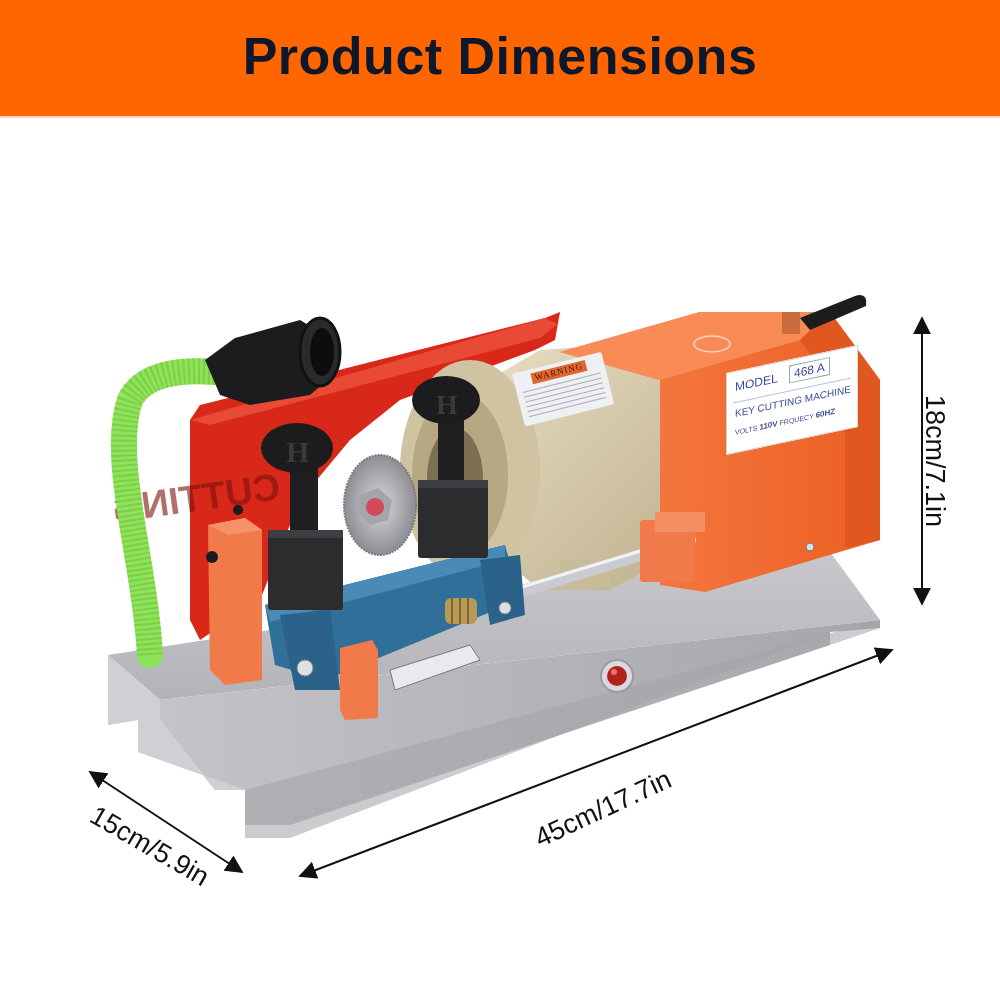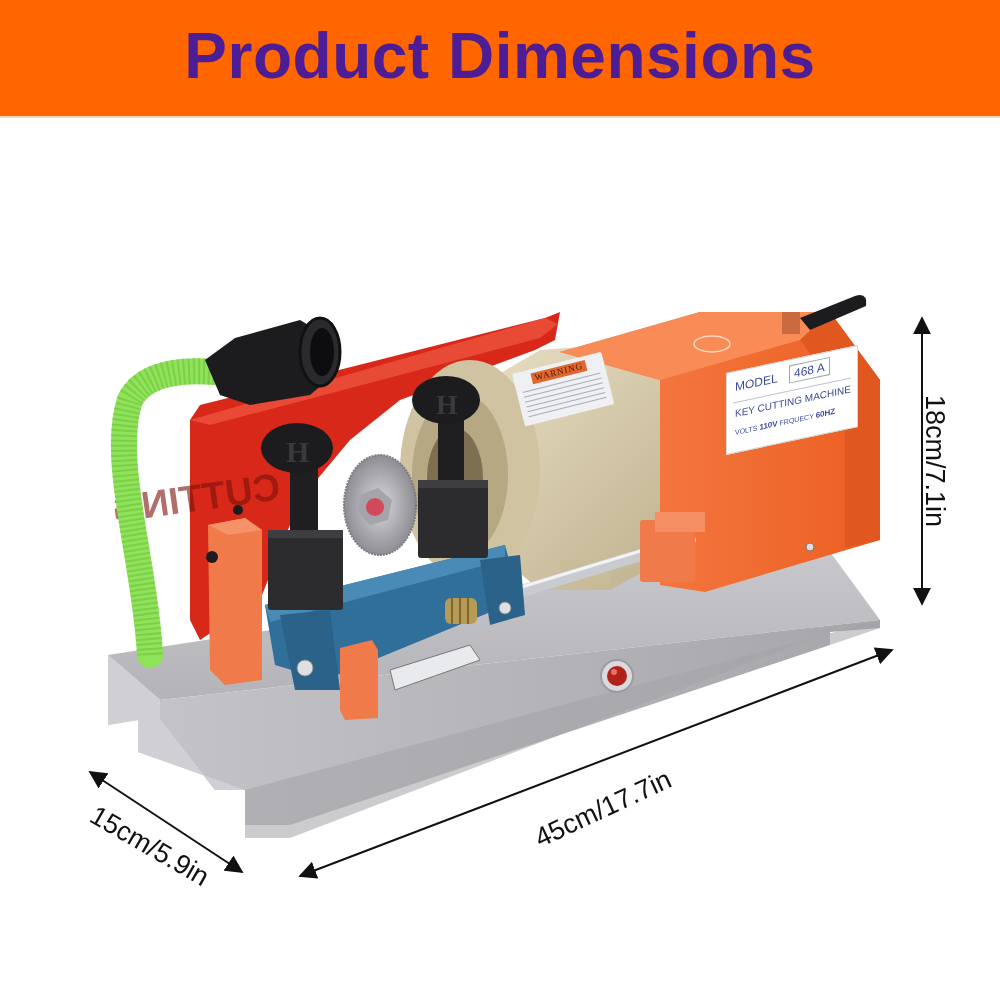--- a/index.html
+++ b/index.html
@@ -8,21 +8,21 @@
     background: #ffffff;
     font-family: "Liberation Sans", sans-serif;
     position: relative;
   }
   .banner {
     position: absolute; left: 0; top: 0; width: 1000px; height: 116px;
     background: #ff6600;
     display: flex; align-items: center; justify-content: center;
   }
   .banner-title {
-    color: #4c1d95; font-weight: bold; font-size: 64px;
+    color: #0f172a; font-weight: bold; font-size: 52px;
     letter-spacing: 0.5px; margin-top: -4px;
   }
   .banner-line {
     position: absolute; left: 0; top: 116px; width: 1000px; height: 2px; background: #ffd7b8;
   }
   .scene { position: absolute; left: 0; top: 0; width: 1000px; height: 1000px; }
   .dim-label {
     position: absolute; font-size: 27px; color: #111; white-space: nowrap;
     transform-origin: 0 0;
   }

